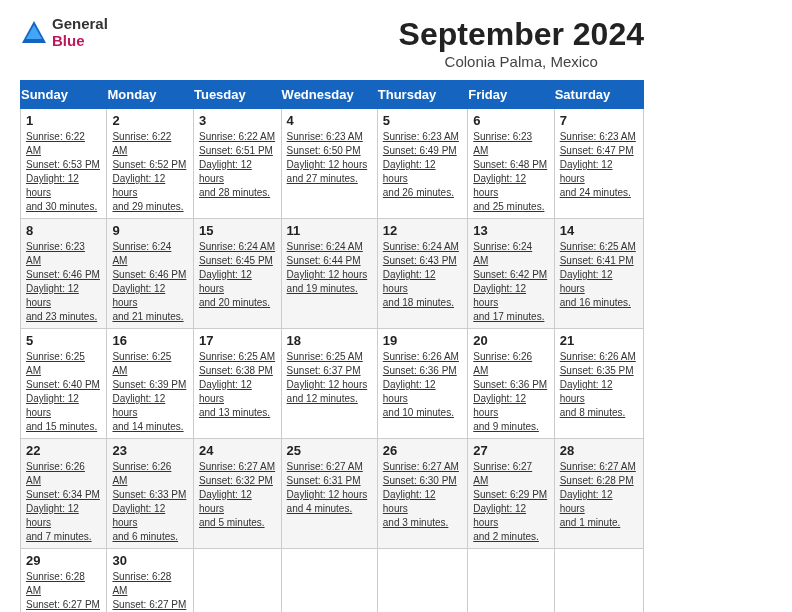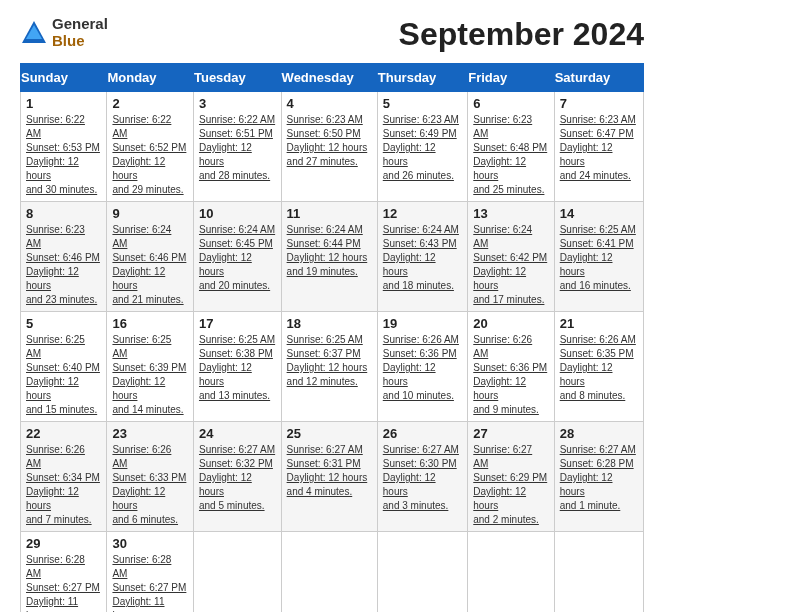--- a/index.html
+++ b/index.html
@@ -28,21 +28,21 @@
     }
     .logo-text {
       display: flex;
       flex-direction: column;
       font-size: 15px;
       font-weight: bold;
       color: #333;
       line-height: 1.1;
     }
     .logo-text .general { color: #333; }
-    .logo-text .blue { color: #a16207; }
+    .logo-text .blue { color: #be185d; }
     .logo-icon {
       width: 28px;
       height: 28px;
       margin-right: 4px;
     }
     .title-block {
       text-align: center;
     }
     .title-block h1 {
       font-size: 32px;
@@ -108,20 +108,21 @@
         <polygon points="14,2 26,24 2,24" fill="#1565c0"></polygon>
         <polygon points="14,6 22,20 6,20" fill="#42a5f5"></polygon>
       </svg>
       <div class="logo-text">
         <span class="general">General</span>
         <span class="blue">Blue</span>
       </div>
     </div>
     <div class="title-block">
       <h1>September 2024</h1>
+      <h2>Colonia Palma, Mexico</h2>
     </div>
   </div>
 
   <table>
     <thead>
       <tr>
         <th>Sunday</th>
         <th>Monday</th>
         <th>Tuesday</th>
         <th>Wednesday</th>
@@ -191,21 +192,21 @@
 and 23 minutes.</div>
           </td>
           <td>
             <span class="day-num">9</span>
             <div class="day-info" style="white-space: pre-line;">Sunrise: 6:24 AM
 Sunset: 6:46 PM
 Daylight: 12 hours
 and 21 minutes.</div>
           </td>
           <td>
-            <span class="day-num">10</span>
+            <span class="day-num">15</span>
             <div class="day-info" style="white-space: pre-line;">Sunrise: 6:24 AM
 Sunset: 6:45 PM
 Daylight: 12 hours
 and 20 minutes.</div>
           </td>
           <td>
             <span class="day-num">11</span>
             <div class="day-info" style="white-space: pre-line;">Sunrise: 6:24 AM
 Sunset: 6:44 PM
 Daylight: 12 hours

